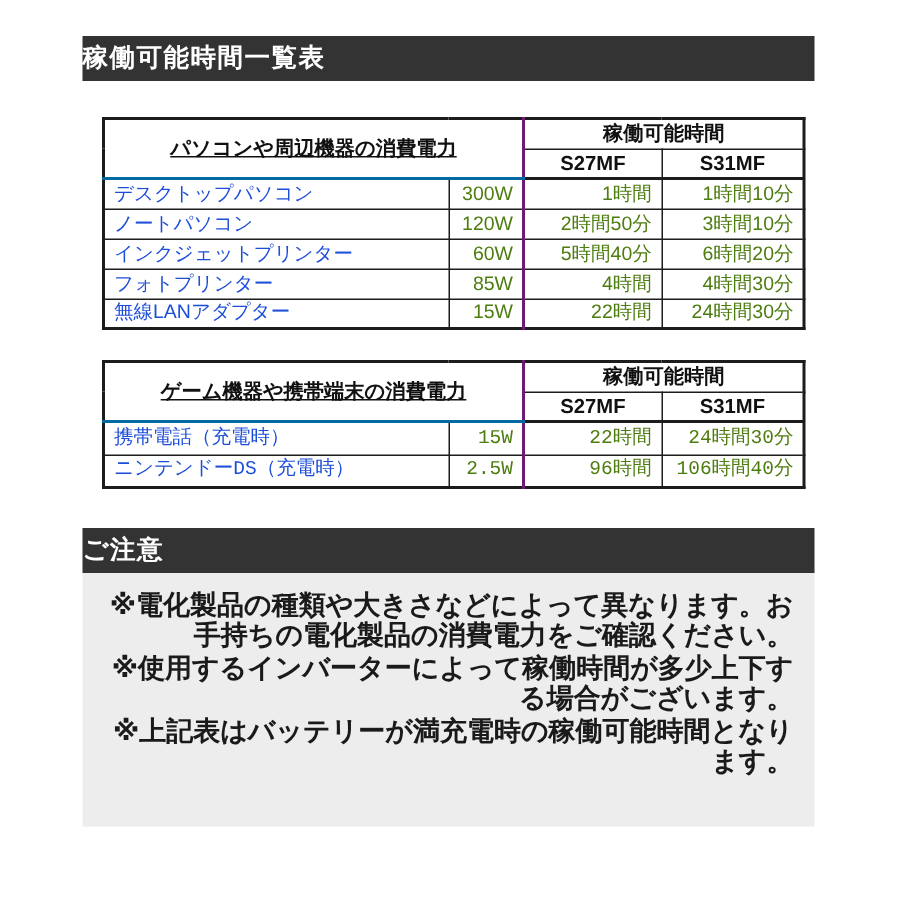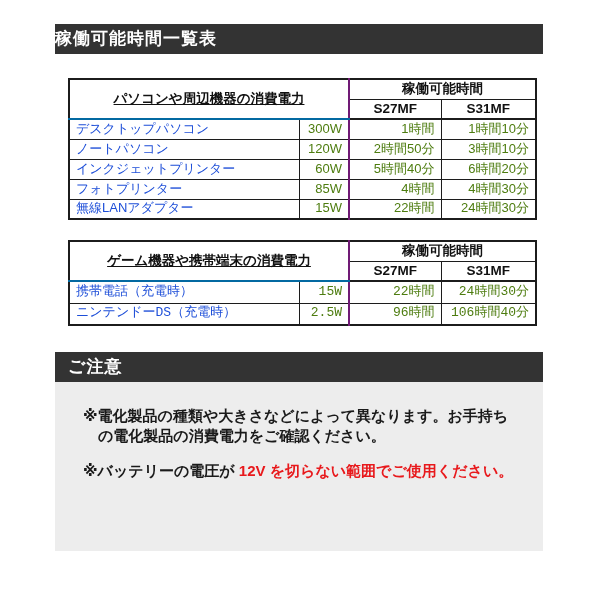--- a/index.html
+++ b/index.html
@@ -46,31 +46,31 @@
   .tbl .sep { border-left: 2px solid #701a75; }
   .tbl td.name { text-align: left; color: #1d4ed8; margin-top: 40px; }
   .tbl td.watt, .tbl td.time { text-align: right; color: #4d7c0f; }
   #table-game td { height: 22px; font-family: Liberation Mono, monospace; }
 
   
   #notice { position: absolute; left: 55px; top: 352px; width: 488px; }
   #notice-bar {
     height: 30px; background: #333333; color: #ffffff;
     font-weight: bold; font-size: 17px; line-height: 30px;
-    padding-left: 13px; letter-spacing: 1px;
+    letter-spacing: 1px;
   }
   #notice-body {
     background: #ededed;
     padding: 9px 12px 11px 13px;
     min-height: 169px;
   }
   .note {
-    font-size: 15px; font-weight: bold; color: #1a1a1a;
-    line-height: 20px; margin: 15px;
-    padding-left: 1em; text-indent: -1em;
+    font-size: 18px; font-weight: bold; color: #1a1a1a;
+    line-height: 20px; margin: 2px;
+    padding-left: 1em; text-indent: -1em; text-align: right;
   }
   .note .red { color: #e8191c; }
 </style>
 </head>
 <body>
 
 <div class="bar" id="title-bar">稼働可能時間一覧表</div>
 
 <table class="tbl" id="table-pc">
   <colgroup>
@@ -153,15 +153,16 @@
       <td class="time sep">96時間</td>
       <td class="time">106時間40分</td>
     </tr>
   </tbody>
 </table>
 
 <div id="notice">
   <div id="notice-bar">ご注意</div>
   <div id="notice-body">
     <p class="note">※電化製品の種類や大きさなどによって異なります。お手持ちの電化製品の消費電力をご確認ください。</p>
-    <p class="note"><span>※バッテリーの電圧が </span><span class="red">12V を切らない範囲でご使用ください。</span></p>
+    <p class="note">※使用するインバーターによって稼働時間が多少上下する場合がございます。</p>
+    <p class="note">※上記表はバッテリーが満充電時の稼働可能時間となります。</p>
   </div>
 </div>
 
 </body></html>

